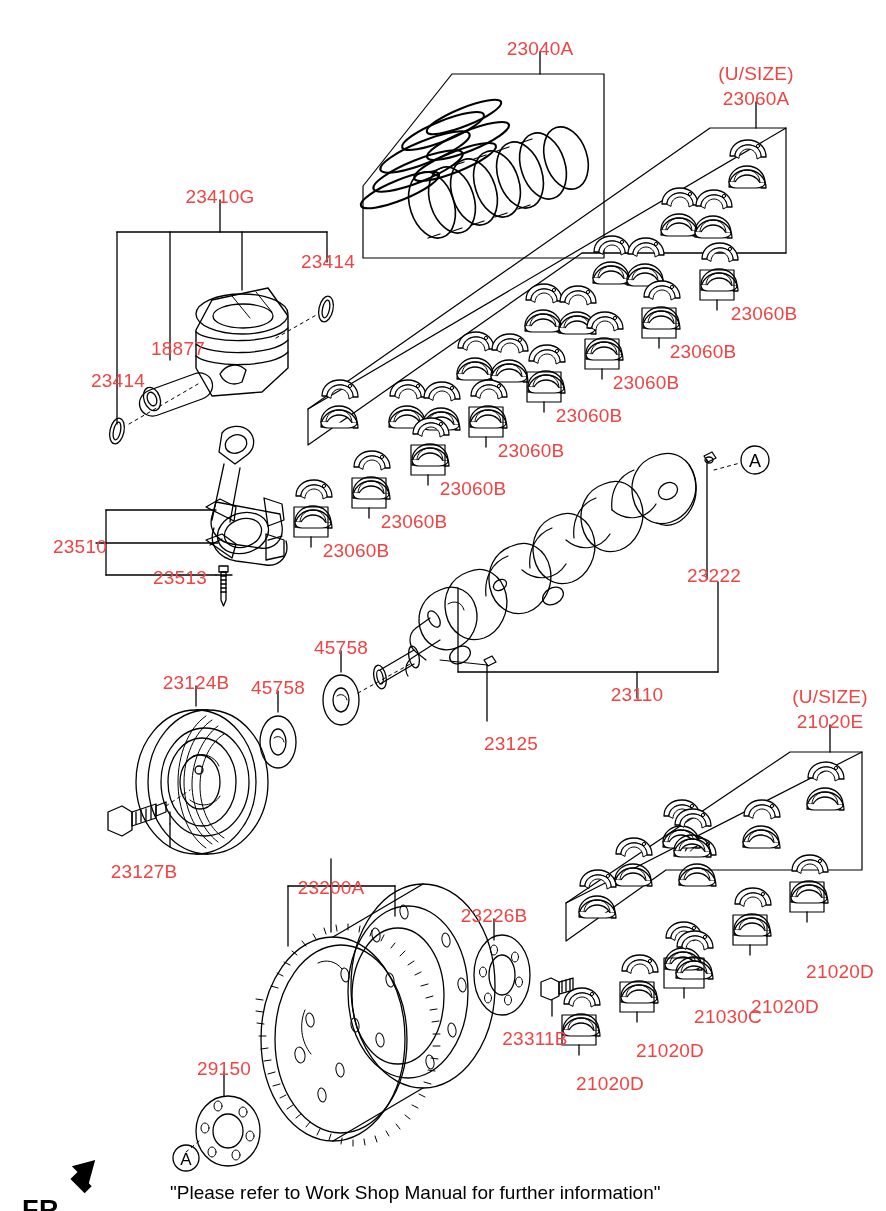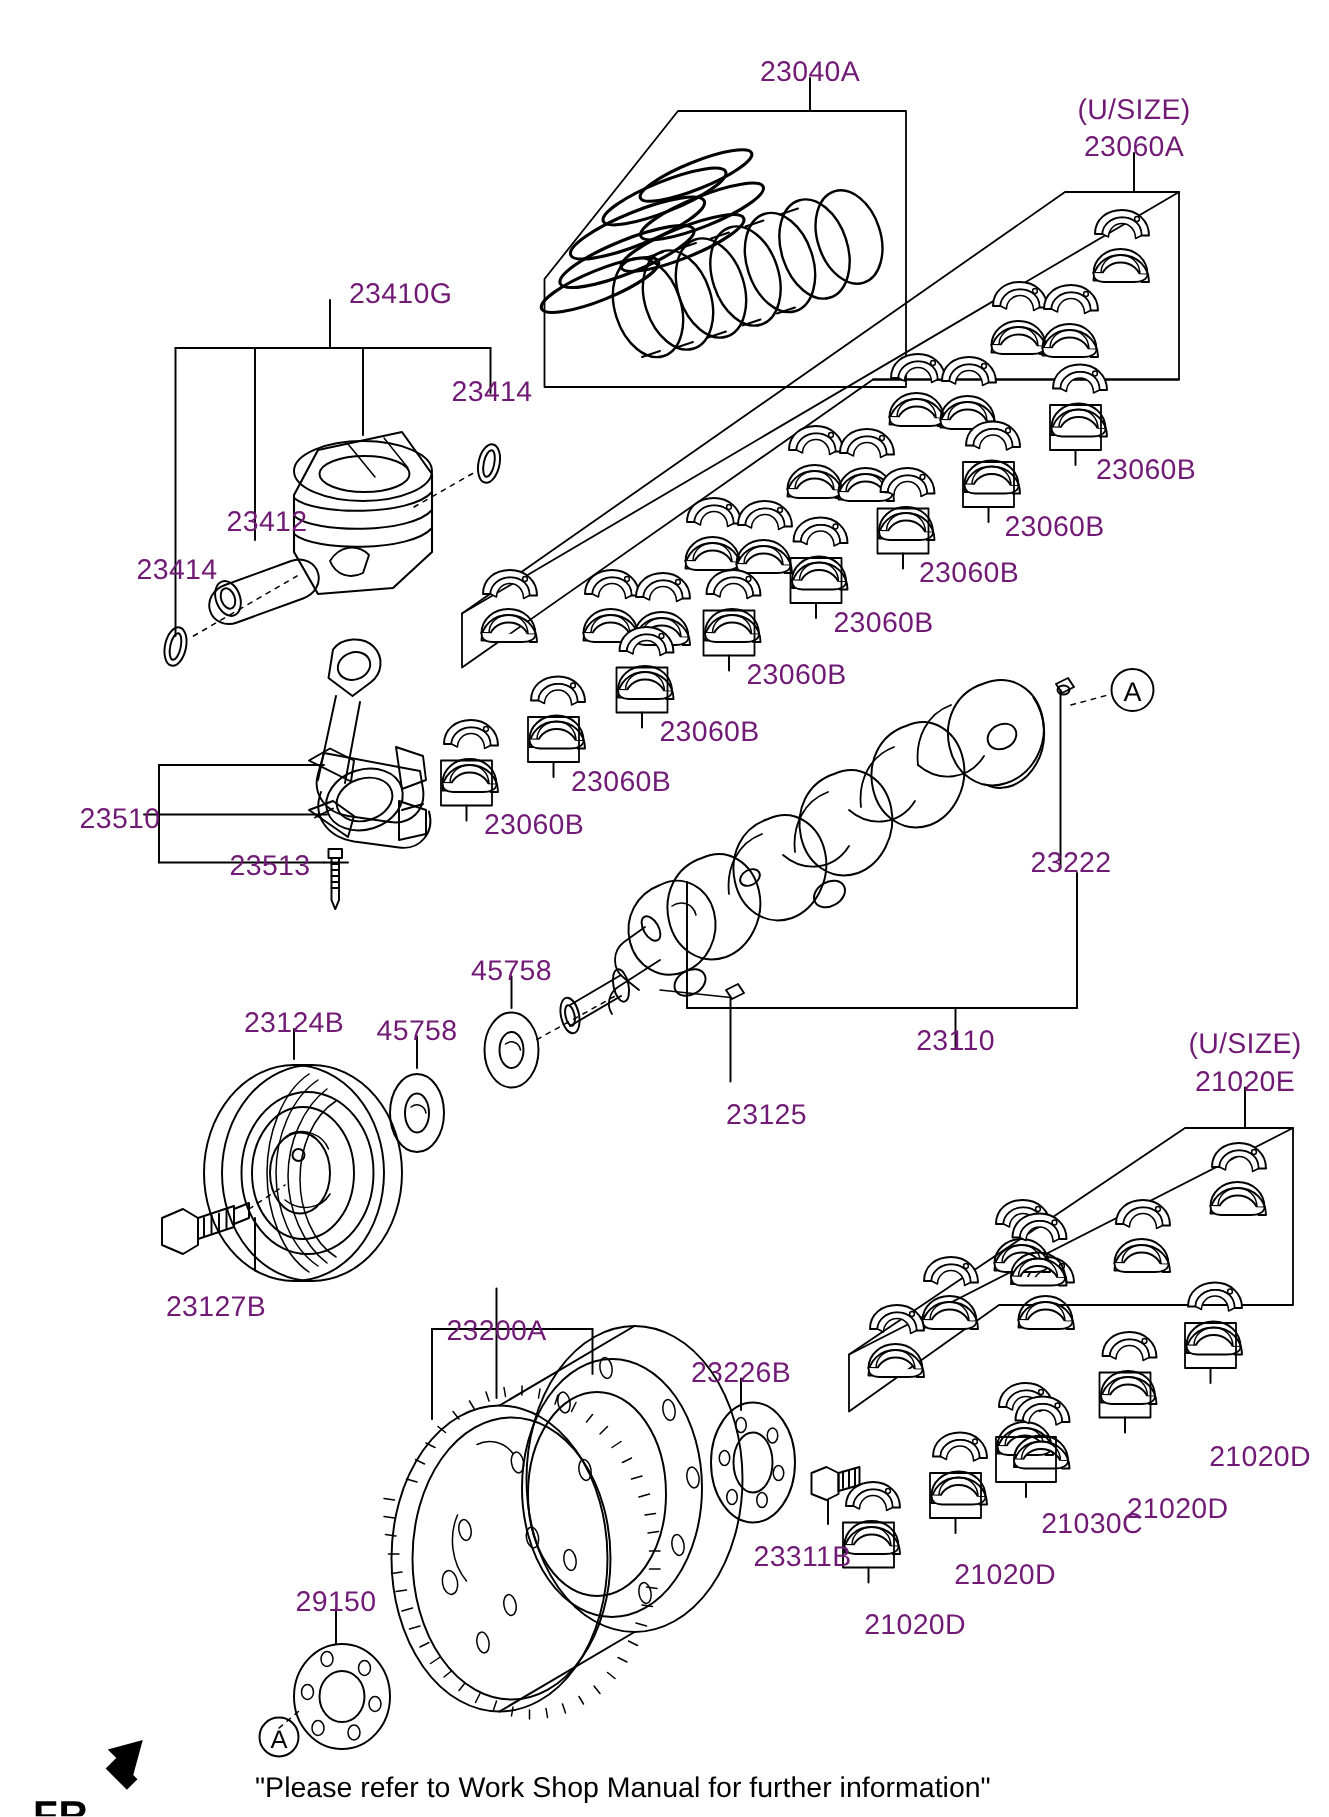--- a/index.html
+++ b/index.html
@@ -1,20 +1,20 @@
 <!DOCTYPE html>
 <html><head>
 <meta charset="utf-8">
 <title>Crankshaft &amp; Piston Parts Diagram</title>
 <style>
   html,body{margin:0;padding:0;background:#ffffff;}
   body{font-family:"Liberation Sans",sans-serif;}
   #page{position:relative;width:886px;height:1211px;background:#fff;overflow:hidden;}
   #svgroot{position:absolute;left:0;top:0;width:886px;height:1211px;}
-  .lbl{position:absolute;font-family:"Liberation Sans",sans-serif;font-size:19px;color:#701a75;
+  .lbl{position:absolute;font-family:"Liberation Sans",sans-serif;font-size:19px;color:#ef4444;
        white-space:nowrap;letter-spacing:0.2px;line-height:1.12;}
   .lbl.ctr{transform:translateX(-50%);text-align:center;}
   .lbl.usize{font-size:19px;text-align:right;}
   .note{position:absolute;font-size:19px;white-space:nowrap;color:#000;}
   .fr{position:absolute;font-size:27px;font-weight:bold;color:#000;letter-spacing:0.5px;margin-top:20px;}
 </style>
 </head>
 <body>
 
 <div id="page">
@@ -426,23 +426,23 @@
 
     <text x="755" y="467" font-family="Liberation Sans, sans-serif" font-size="18" text-anchor="middle" fill="#000">A</text>
     <text x="186" y="1165" font-family="Liberation Sans, sans-serif" font-size="17" text-anchor="middle" fill="#000">A</text>
   </svg>
 
   <div class="lbl ctr" style="left:540px;top:38px;">23040A</div>
 
   <div class="lbl ctr usize" style="left:756px;top:63px;">(U/SIZE)</div>
   <div class="lbl ctr" style="left:756px;top:88px;">23060A</div>
 
-  <div class="lbl ctr" style="left:220px;top:186px;margin-left:47px;">23410G</div>
+  <div class="lbl ctr" style="left:220px;top:186px;">23410G</div>
   <div class="lbl ctr" style="left:328px;top:251px;">23414</div>
-  <div class="lbl ctr" style="left:178px;top:338px;">23412</div>
+  <div class="lbl ctr" style="left:178px;top:338px;">18877</div>
   <div class="lbl ctr" style="left:118px;top:370px;">23414</div>
 
   <div class="lbl ctr" style="left:54px;top:536px;margin-left:26px;">23510</div>
   <div class="lbl ctr" style="left:180px;top:567px;">23513</div>
 
   <div class="lbl ctr" style="left:764px;top:303px;">23060B</div>
   <div class="lbl ctr" style="left:703px;top:341px;">23060B</div>
   <div class="lbl ctr" style="left:646px;top:372px;">23060B</div>
   <div class="lbl ctr" style="left:589px;top:405px;">23060B</div>
   <div class="lbl ctr" style="left:531px;top:440px;">23060B</div>

